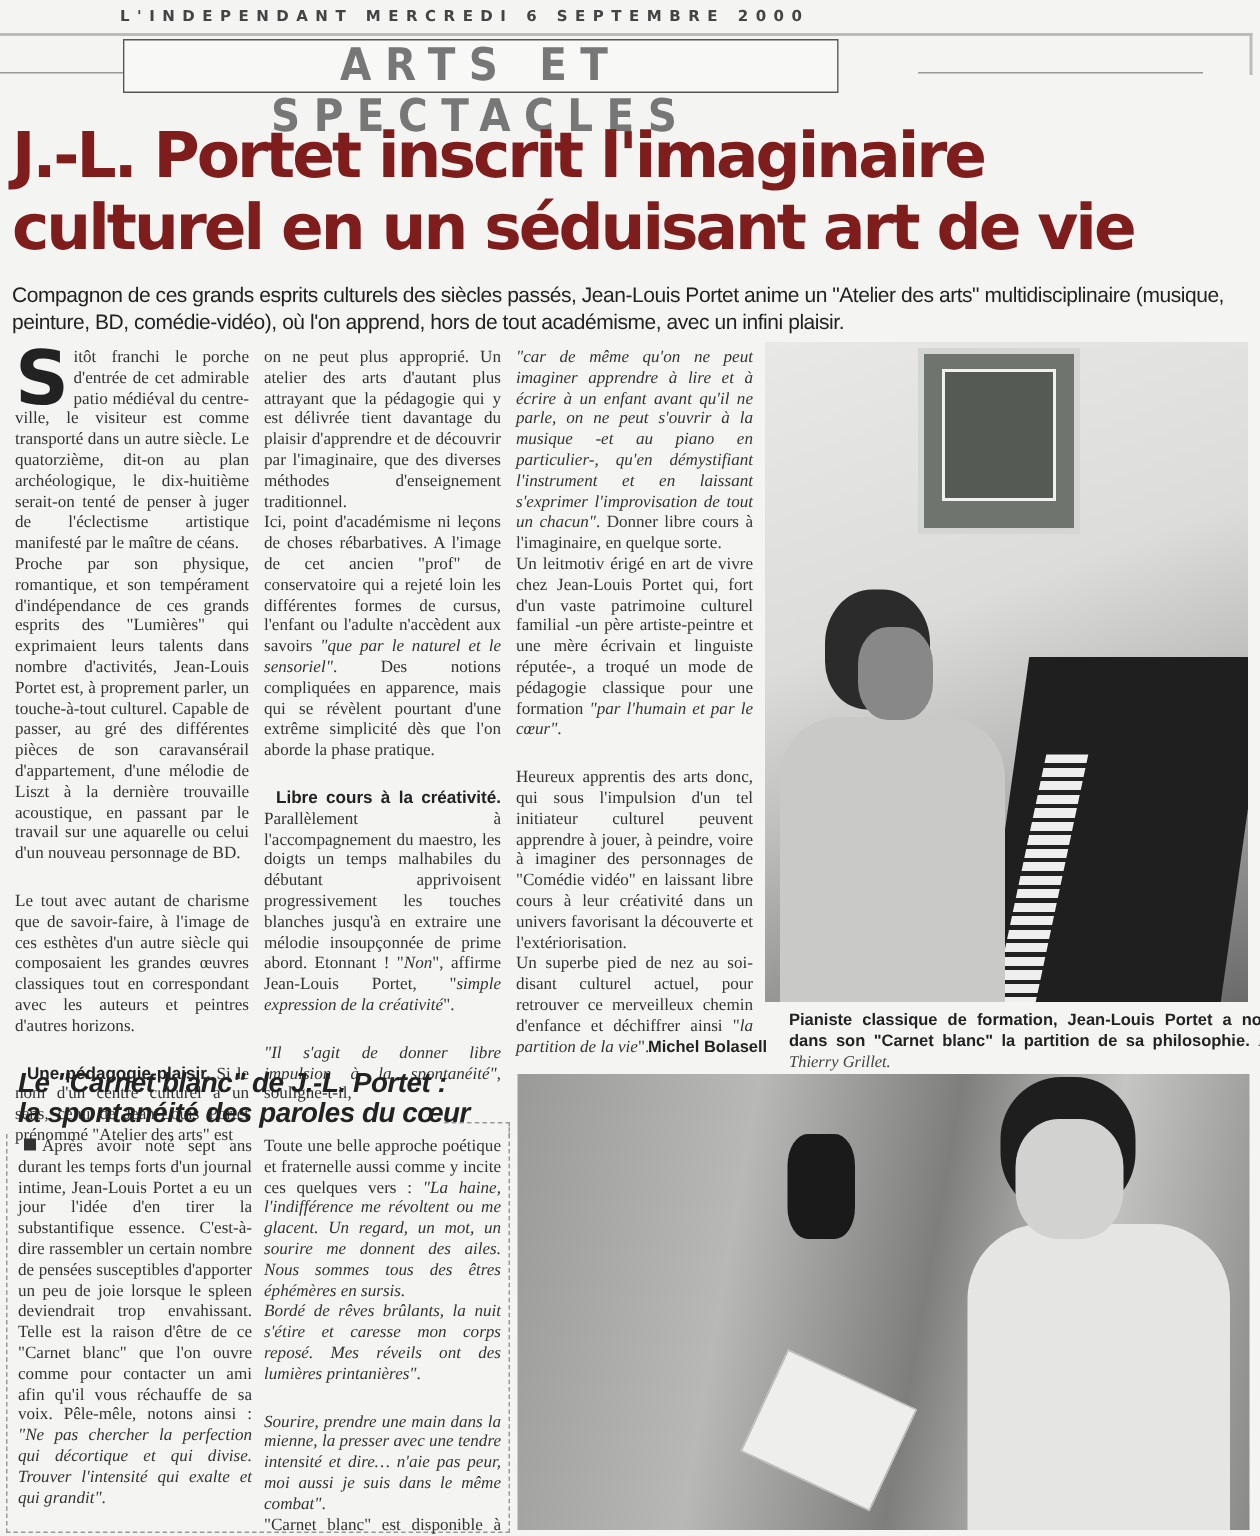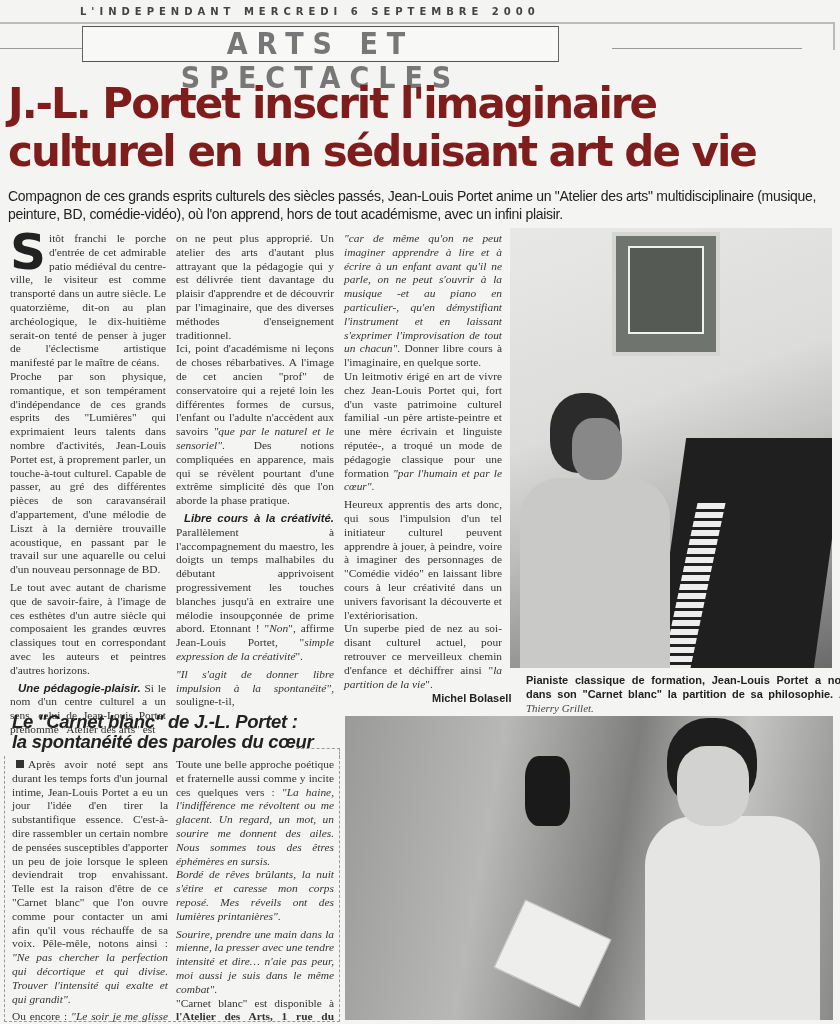--- a/index.html
+++ b/index.html
@@ -35,27 +35,27 @@
   .standfirst {
     position: absolute; left: 8px; top: 187px; width: 830px;
     font-family: "Liberation Sans", sans-serif; font-size: 14px; line-height: 18px;
     color: #222; letter-spacing: -0.3px;
   }
   .col {
     position: absolute; font-size: 11.4px; line-height: 13.8px; text-align: justify;
     color: #333; hyphens: auto;
   }
   .col p { margin-bottom: 0; }
-  .col p.gap { margin-top: 4px; }
+  .col p.gap { margin-top: 18px; }
   .col i { font-style: italic; }
   .drop {
     float: left; font-family: "DejaVu Sans", sans-serif; font-weight: bold;
     font-size: 50px; line-height: 40px; margin: 0 3px -2px 0; color: #222;
   }
-  .subhead { font-family: "Liberation Sans", sans-serif; font-weight: bold; color: #222; font-style: italic; }
+  .subhead { font-family: "Liberation Sans", sans-serif; font-weight: bold; color: #222; }
   .byline {
     position: absolute; left: 432px; top: 692px;
     font-family: "Liberation Sans", sans-serif; font-weight: bold; font-size: 11px; color: #222;
   }
   .photo {
     position: absolute; overflow: hidden; background: #ccc;
   }
   .photo1 { left: 510px; top: 228px; width: 322px; height: 440px;
     background: linear-gradient(160deg, #e8e8e6 0%, #dcdcda 40%, #bdbdbb 60%, #6a6a6a 100%); }
   .photo2 { left: 345px; top: 716px; width: 488px; height: 304px;

